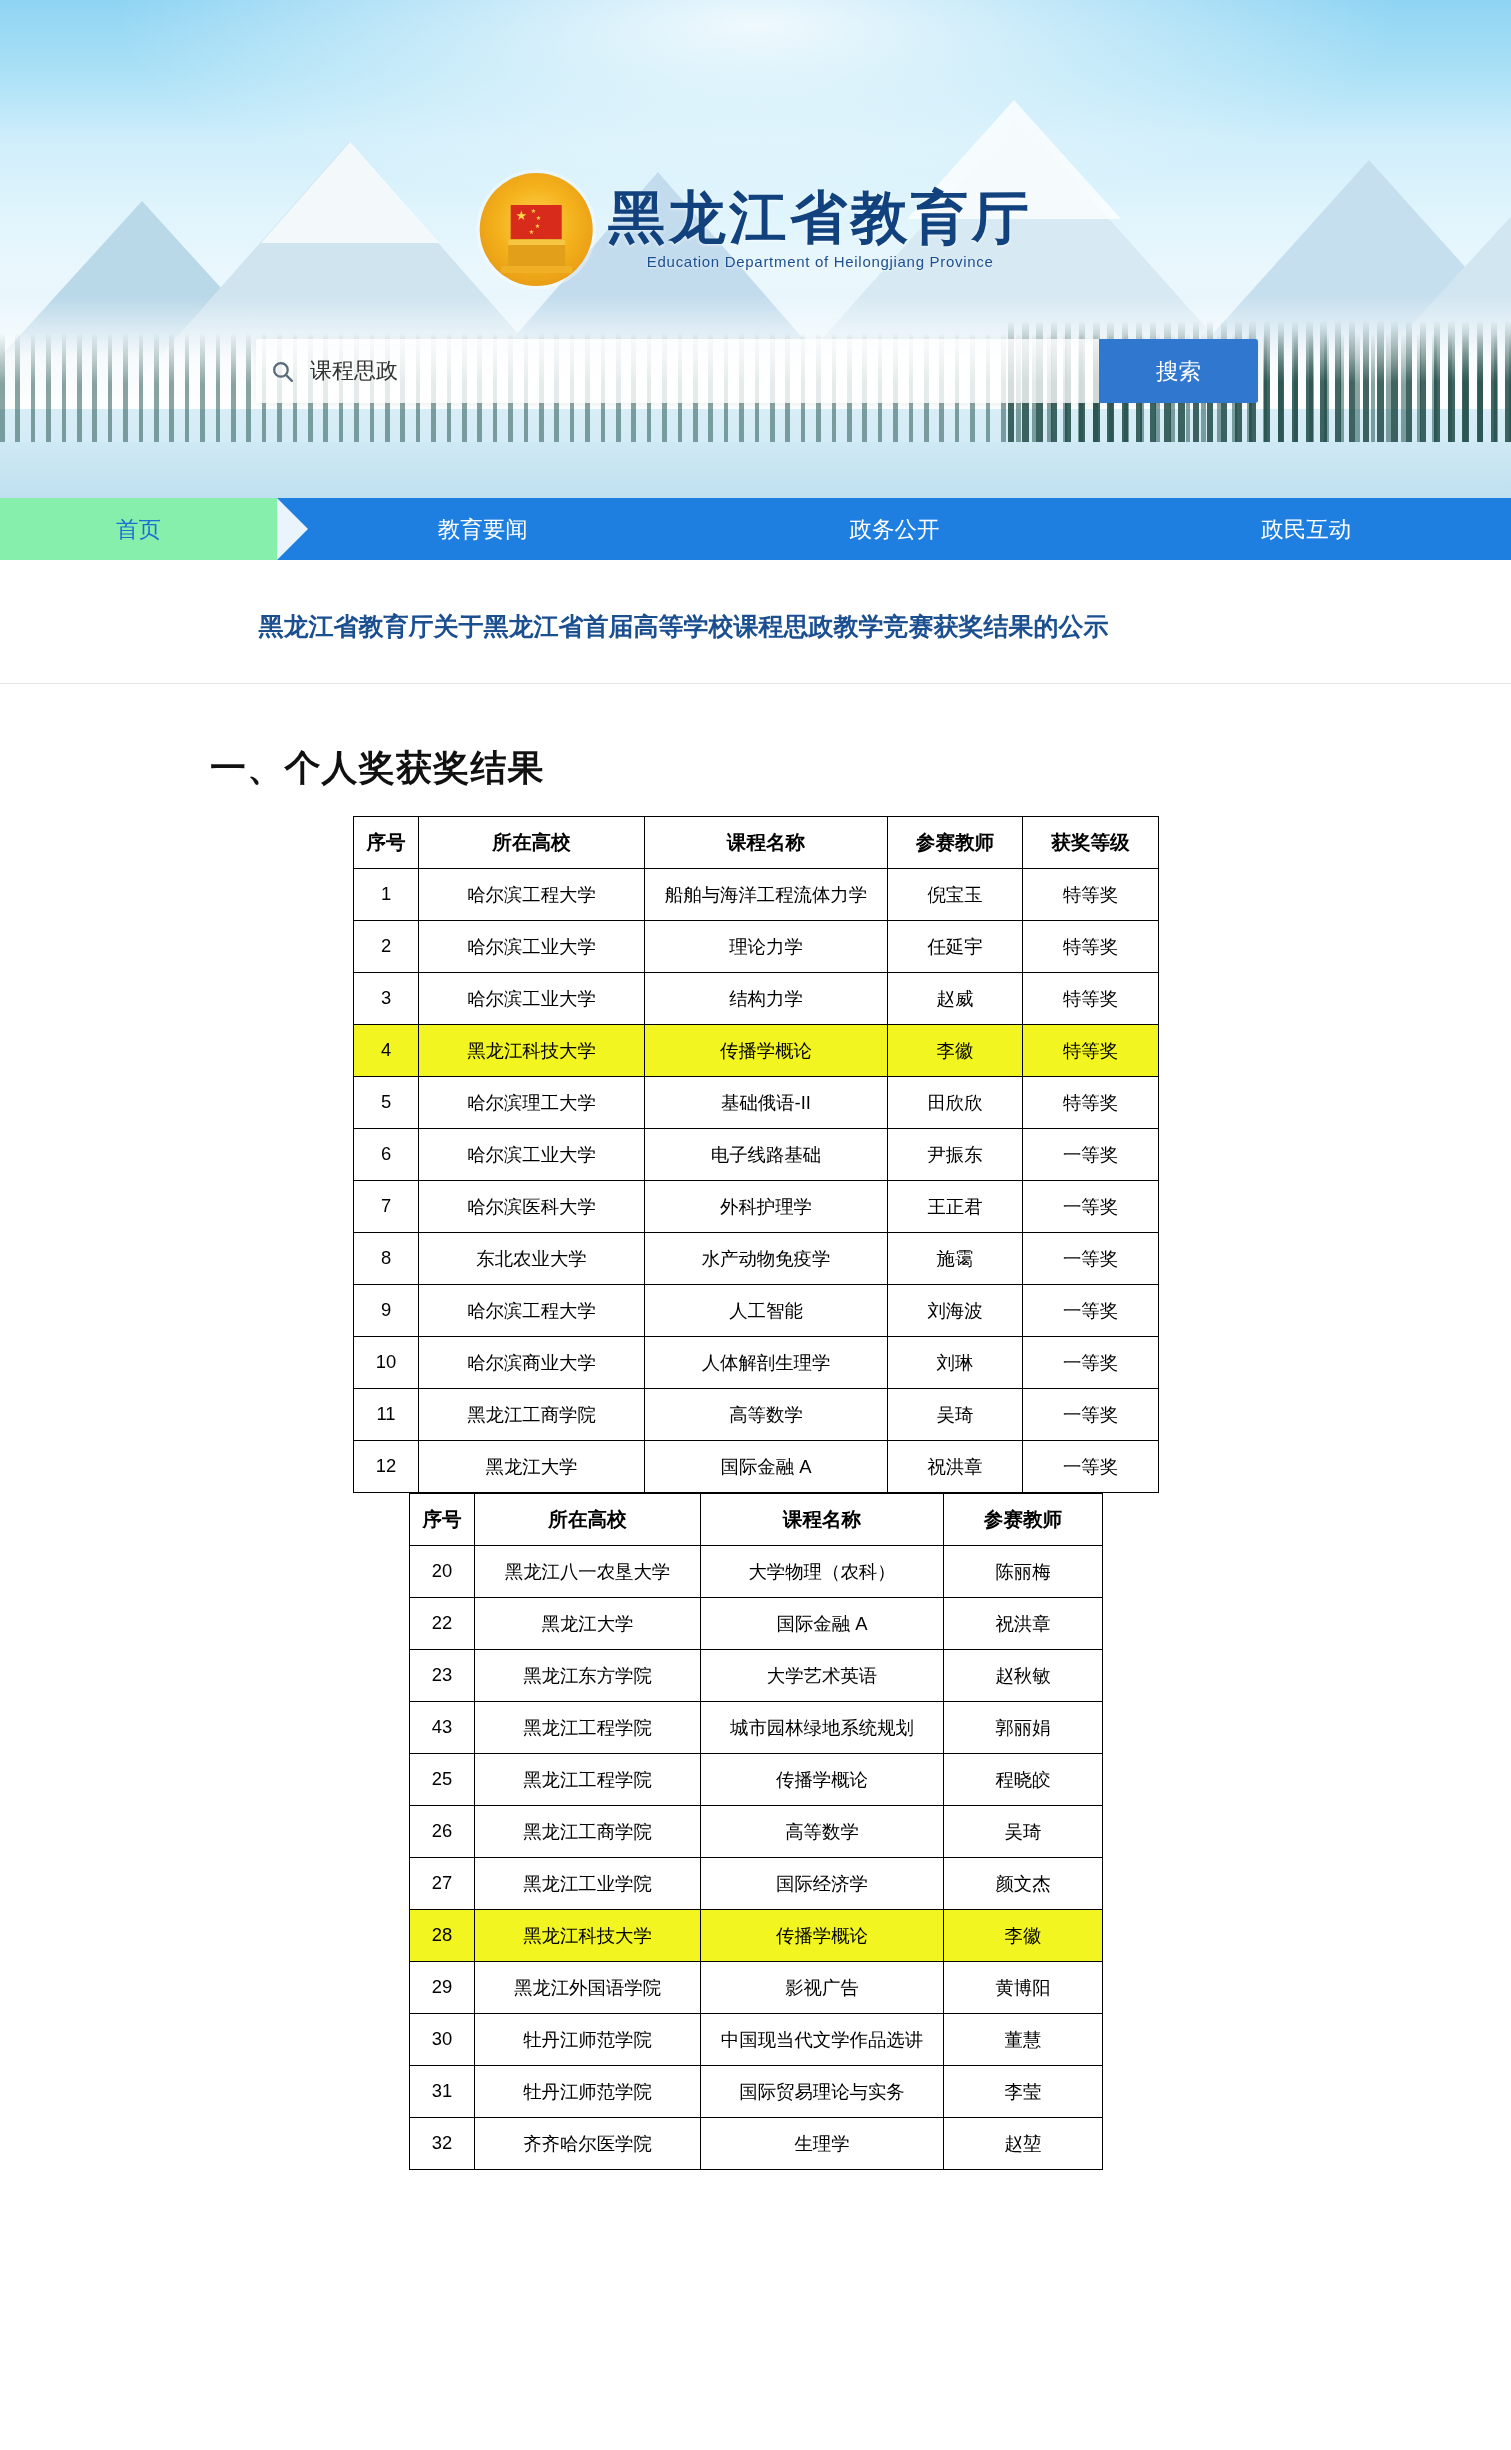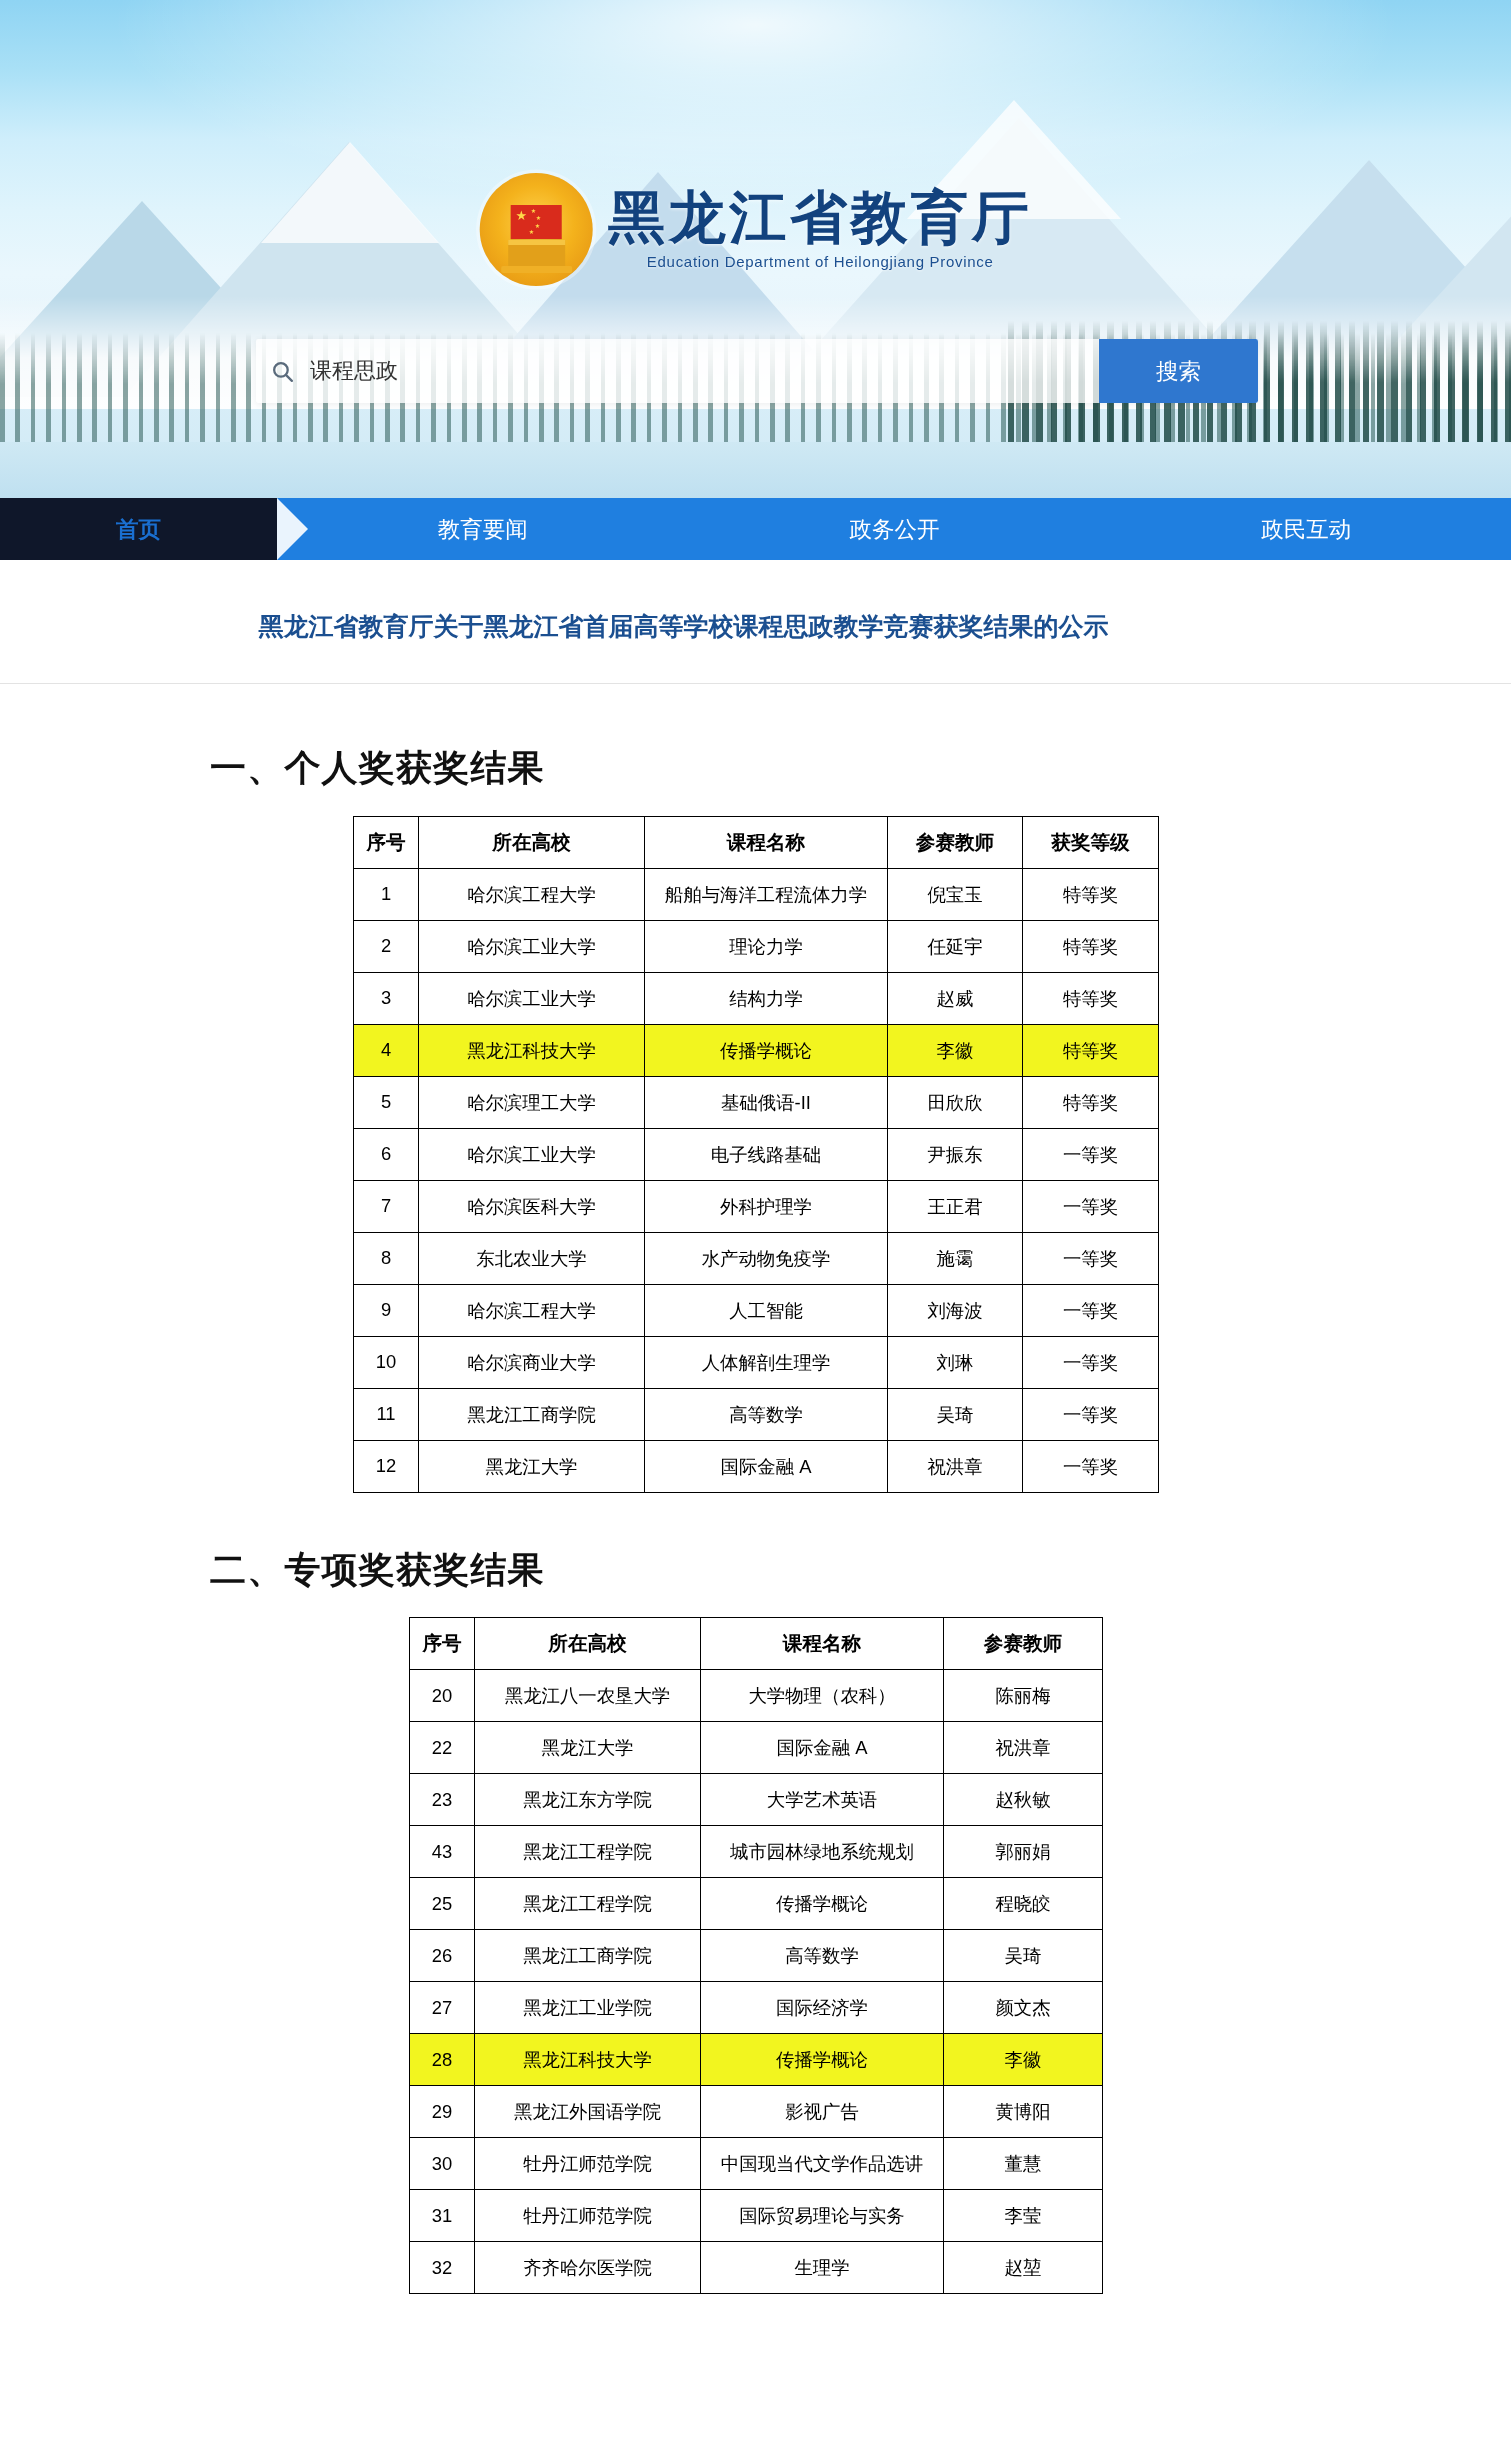--- a/index.html
+++ b/index.html
@@ -165,25 +165,24 @@
     display: flex;
     width: 100%;
     height: 62px;
     background: #1f7fe0;
     color: #fff;
     font-size: 22.5px;
     position: relative;
   }
   .nav .home {
     width: 277px;
-    background: #0f172a;
+    background: #86efac;
     color: #1a6fd0;
     display: flex; align-items: center; justify-content: center;
     position: relative;
-    font-weight: bold;
   }
   .nav .home:after {
     content: "";
     position: absolute; right: -31px; top: 0;
     border-style: solid;
     border-width: 31px 0 31px 31px;
     border-color: transparent transparent transparent #eaf4fd;
   }
   .nav .item {
     flex: 1;
@@ -398,21 +397,20 @@
       <tr>
           <td>12</td>
           <td>黑龙江大学</td>
           <td>国际金融 A</td>
           <td>祝洪章</td>
           <td>一等奖</td>
         </tr>
     </tbody>
   </table>
 
-  <h2 class="section-heading second">二、专项奖获奖结果</h2>
 
   <table class="award t2">
     <thead>
       <tr>
         <th class="c0">序号</th>
         <th class="c1">所在高校</th>
         <th class="c2">课程名称</th>
         <th class="c3">参赛教师</th>
       </tr>
     </thead>

